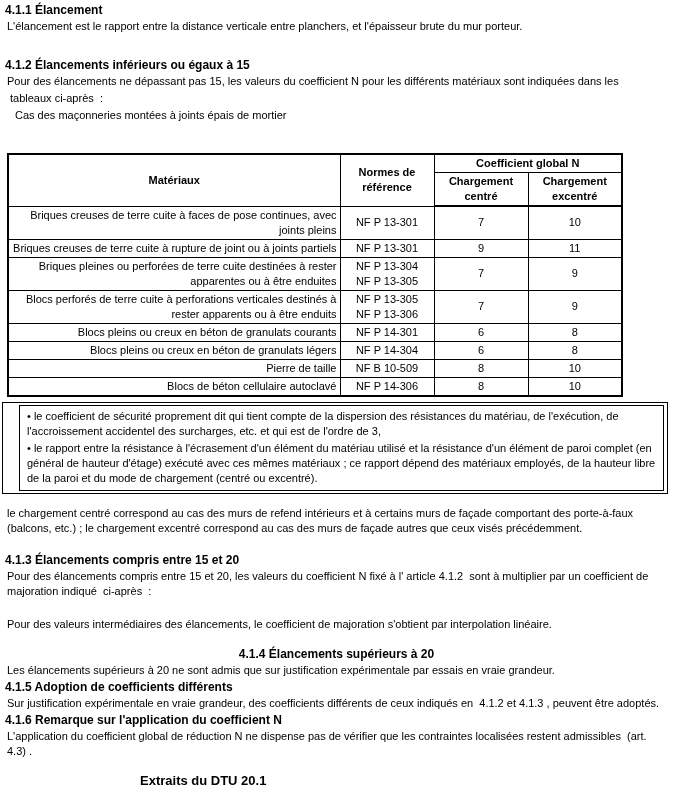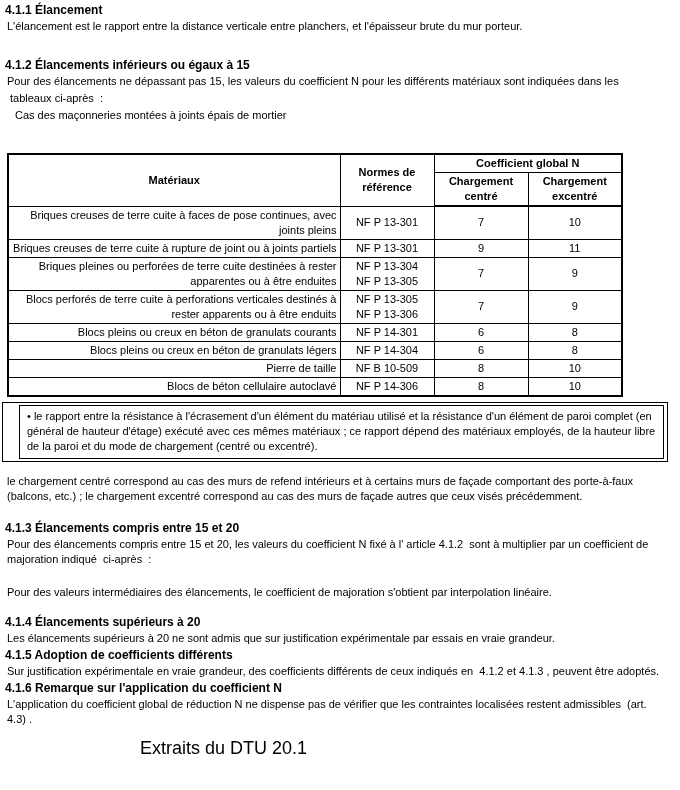--- a/index.html
+++ b/index.html
@@ -19,21 +19,21 @@
     font-size: 12px;
     line-height: 14px;
     white-space: pre-wrap;
   }
   p { margin: 2px; white-space: pre-wrap; }
   .indent-1 { padding-left: 3px; }
   .indent-2 { padding-left: 8px; }
 
   .h-412 { margin-top: 24px; }
   .h-413 { margin-top: 17px; }
-  .h-414 { margin-top: 15px; }
+  .h-414 { margin-top: 15px; text-align: center; }
   .h-415 { margin-top: 0; }
   .h-416 { }
 
   table.coef {
     border-collapse: collapse;
     table-layout: fixed;
     width: 614px;
     margin: 30px 0 0 2px;
     border: 2px solid #000;
   }
@@ -64,22 +64,22 @@
   }
   .note-inner {
     border: 1px solid #000;
     margin: 1px 0 0 13px;
     padding: 1px 5px 2px 5px;
   }
   .p-chargement { margin-top: 12px; }
   .p-413b { margin-top: 18px; }
   .footer {
     margin: 14px 0 4px 135px;
-    font-weight: normal;
-    font-size: 18px;
+    font-weight: bold;
+    font-size: 13px;
   }
 </style>
 </head>
 <body>
 
 <div class="page">
 
   <div class="heading">4.1.1 Élancement</div>
   <p>L'élancement est le rapport entre la distance verticale entre planchers, et l'épaisseur brute du mur porteur.</p>
 
@@ -169,20 +169,21 @@
             <div>NF P 14-306</div>
           </td>
       <td class="val">8</td>
       <td class="val">10</td>
     </tr>
   </tbody>
     </table>
 
   <div class="note-outer">
     <div class="note-inner">
+      <p>• le coefficient de sécurité proprement dit qui tient compte de la dispersion des résistances du matériau, de l'exécution, de l'accroissement accidentel des surcharges, etc. et qui est de l'ordre de 3,</p>
       <p>• le rapport entre la résistance à l'écrasement d'un élément du matériau utilisé et la résistance d'un élément de paroi complet (en général de hauteur d'étage) exécuté avec ces mêmes matériaux ; ce rapport dépend des matériaux employés, de la hauteur libre de la paroi et du mode de chargement (centré ou excentré).</p>
     </div>
   </div>
 
   <p class="p-chargement">le chargement centré correspond au cas des murs de refend intérieurs et à certains murs de façade comportant des porte-à-faux (balcons, etc.) ; le chargement excentré correspond au cas des murs de façade autres que ceux visés précédemment.</p>
 
   <div class="heading h-413">4.1.3 Élancements compris entre 15 et 20</div>
   <p>Pour des élancements compris entre 15 et 20, les valeurs du coefficient N fixé à l' article 4.1.2  sont à multiplier par un coefficient de majoration indiqué  ci-après  :</p>
   <p class="p-413b">Pour des valeurs intermédiaires des élancements, le coefficient de majoration s'obtient par interpolation linéaire.</p>
 

